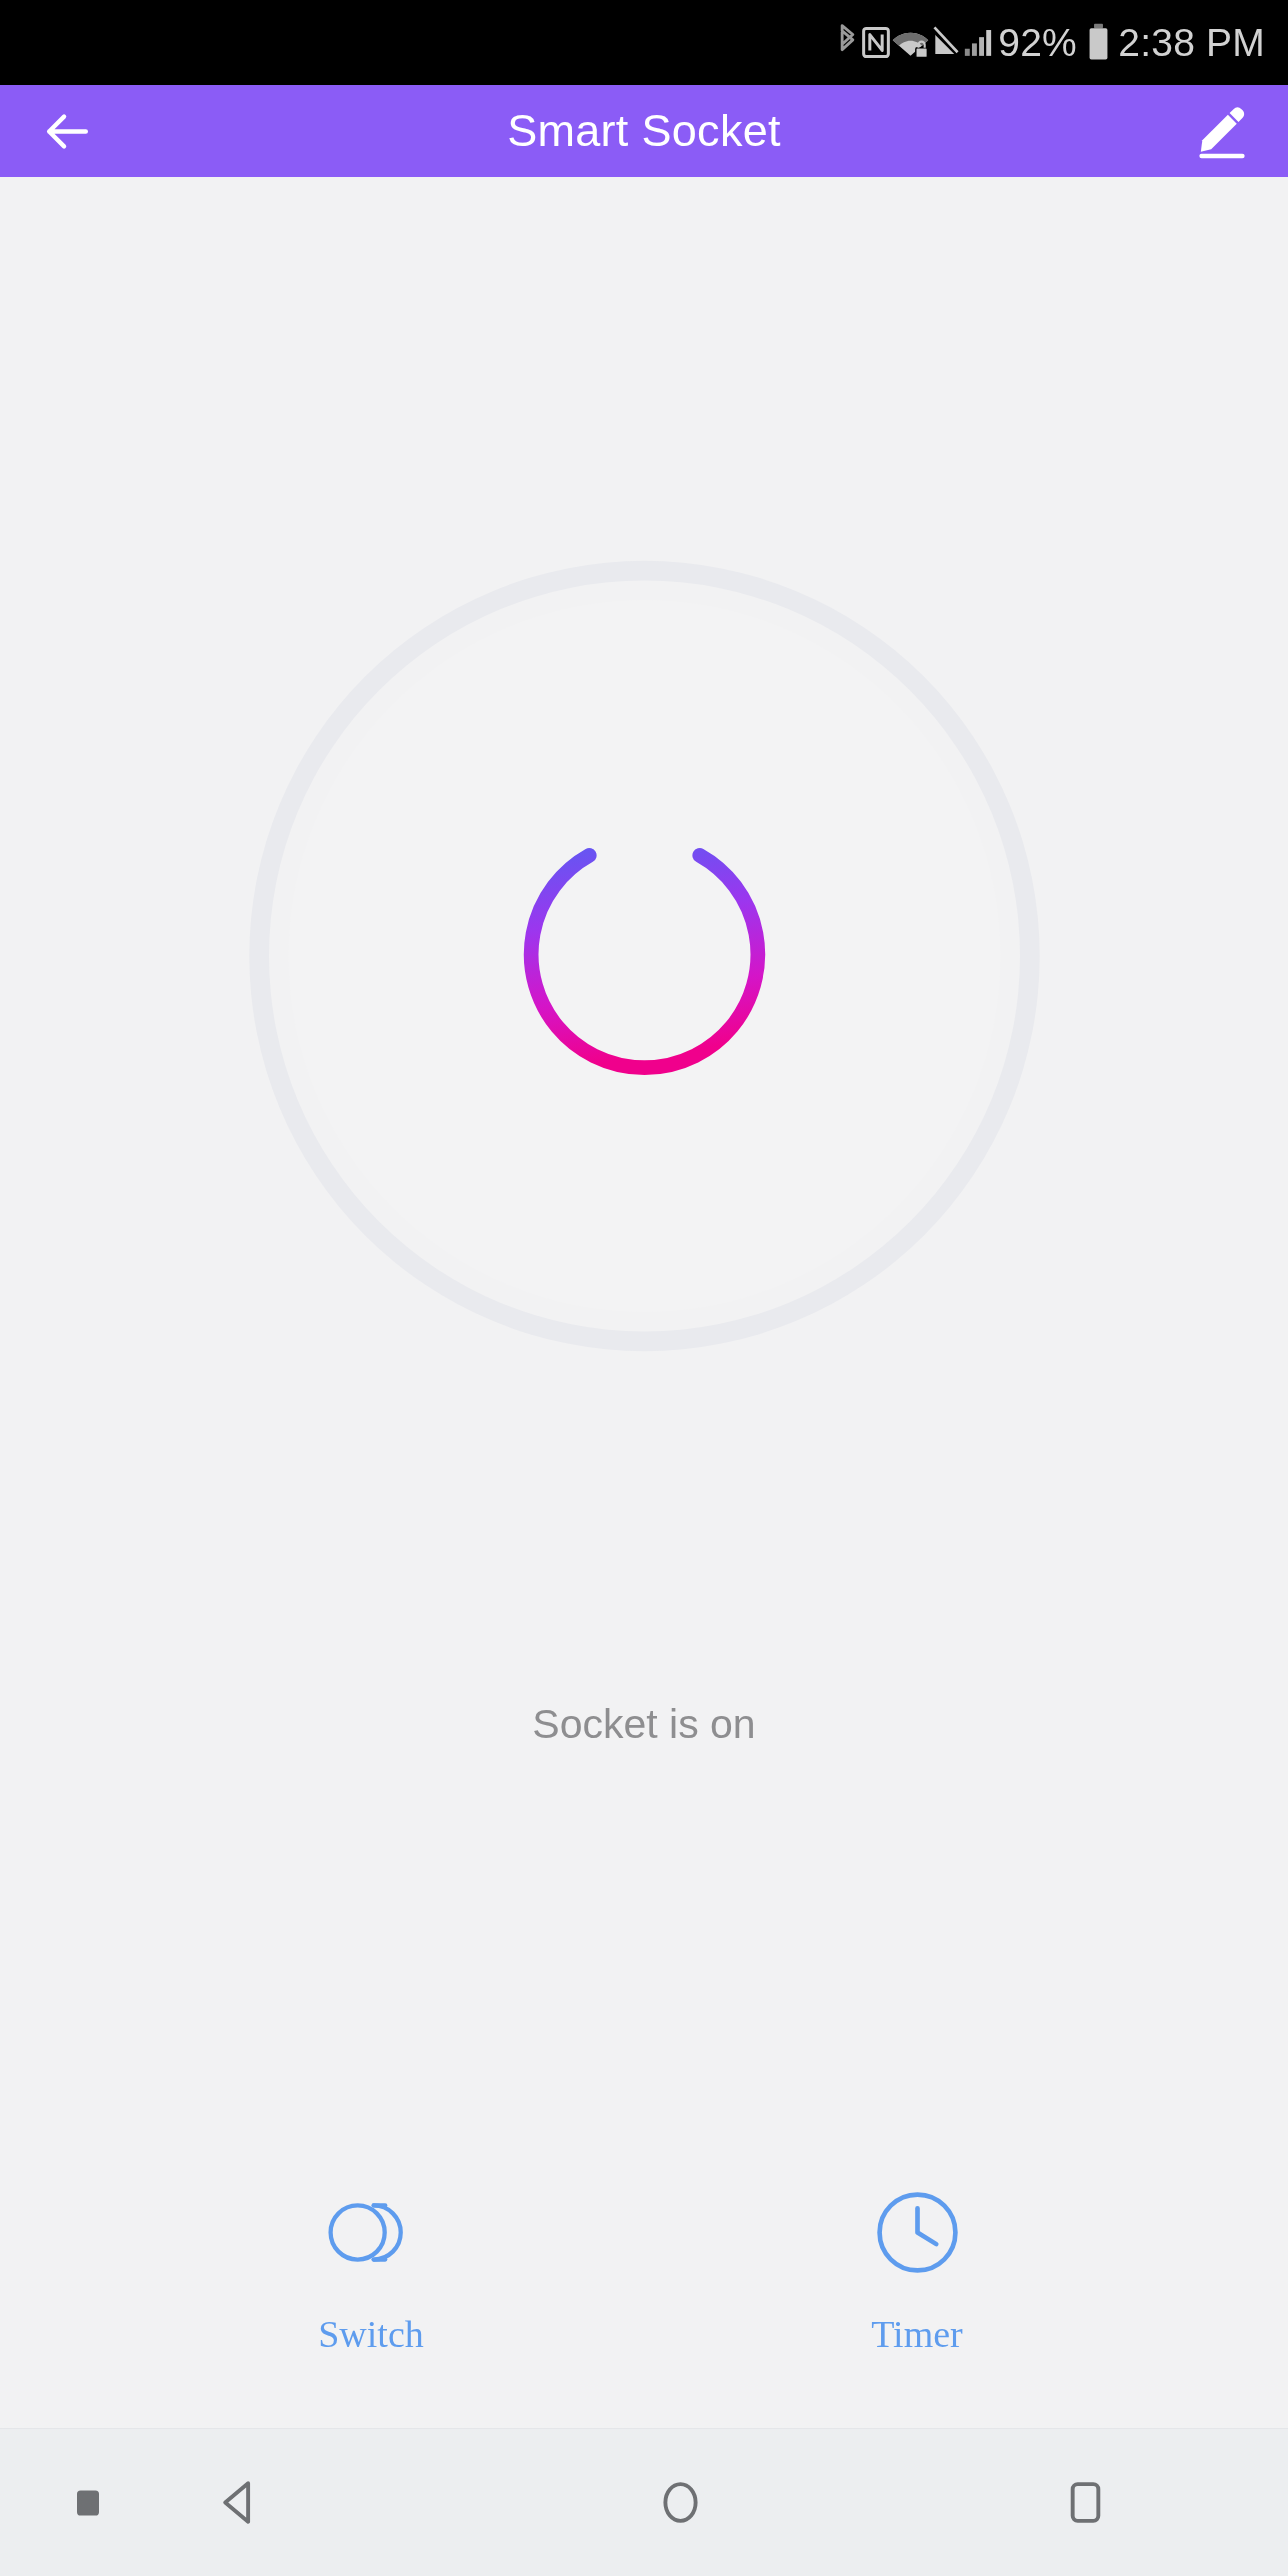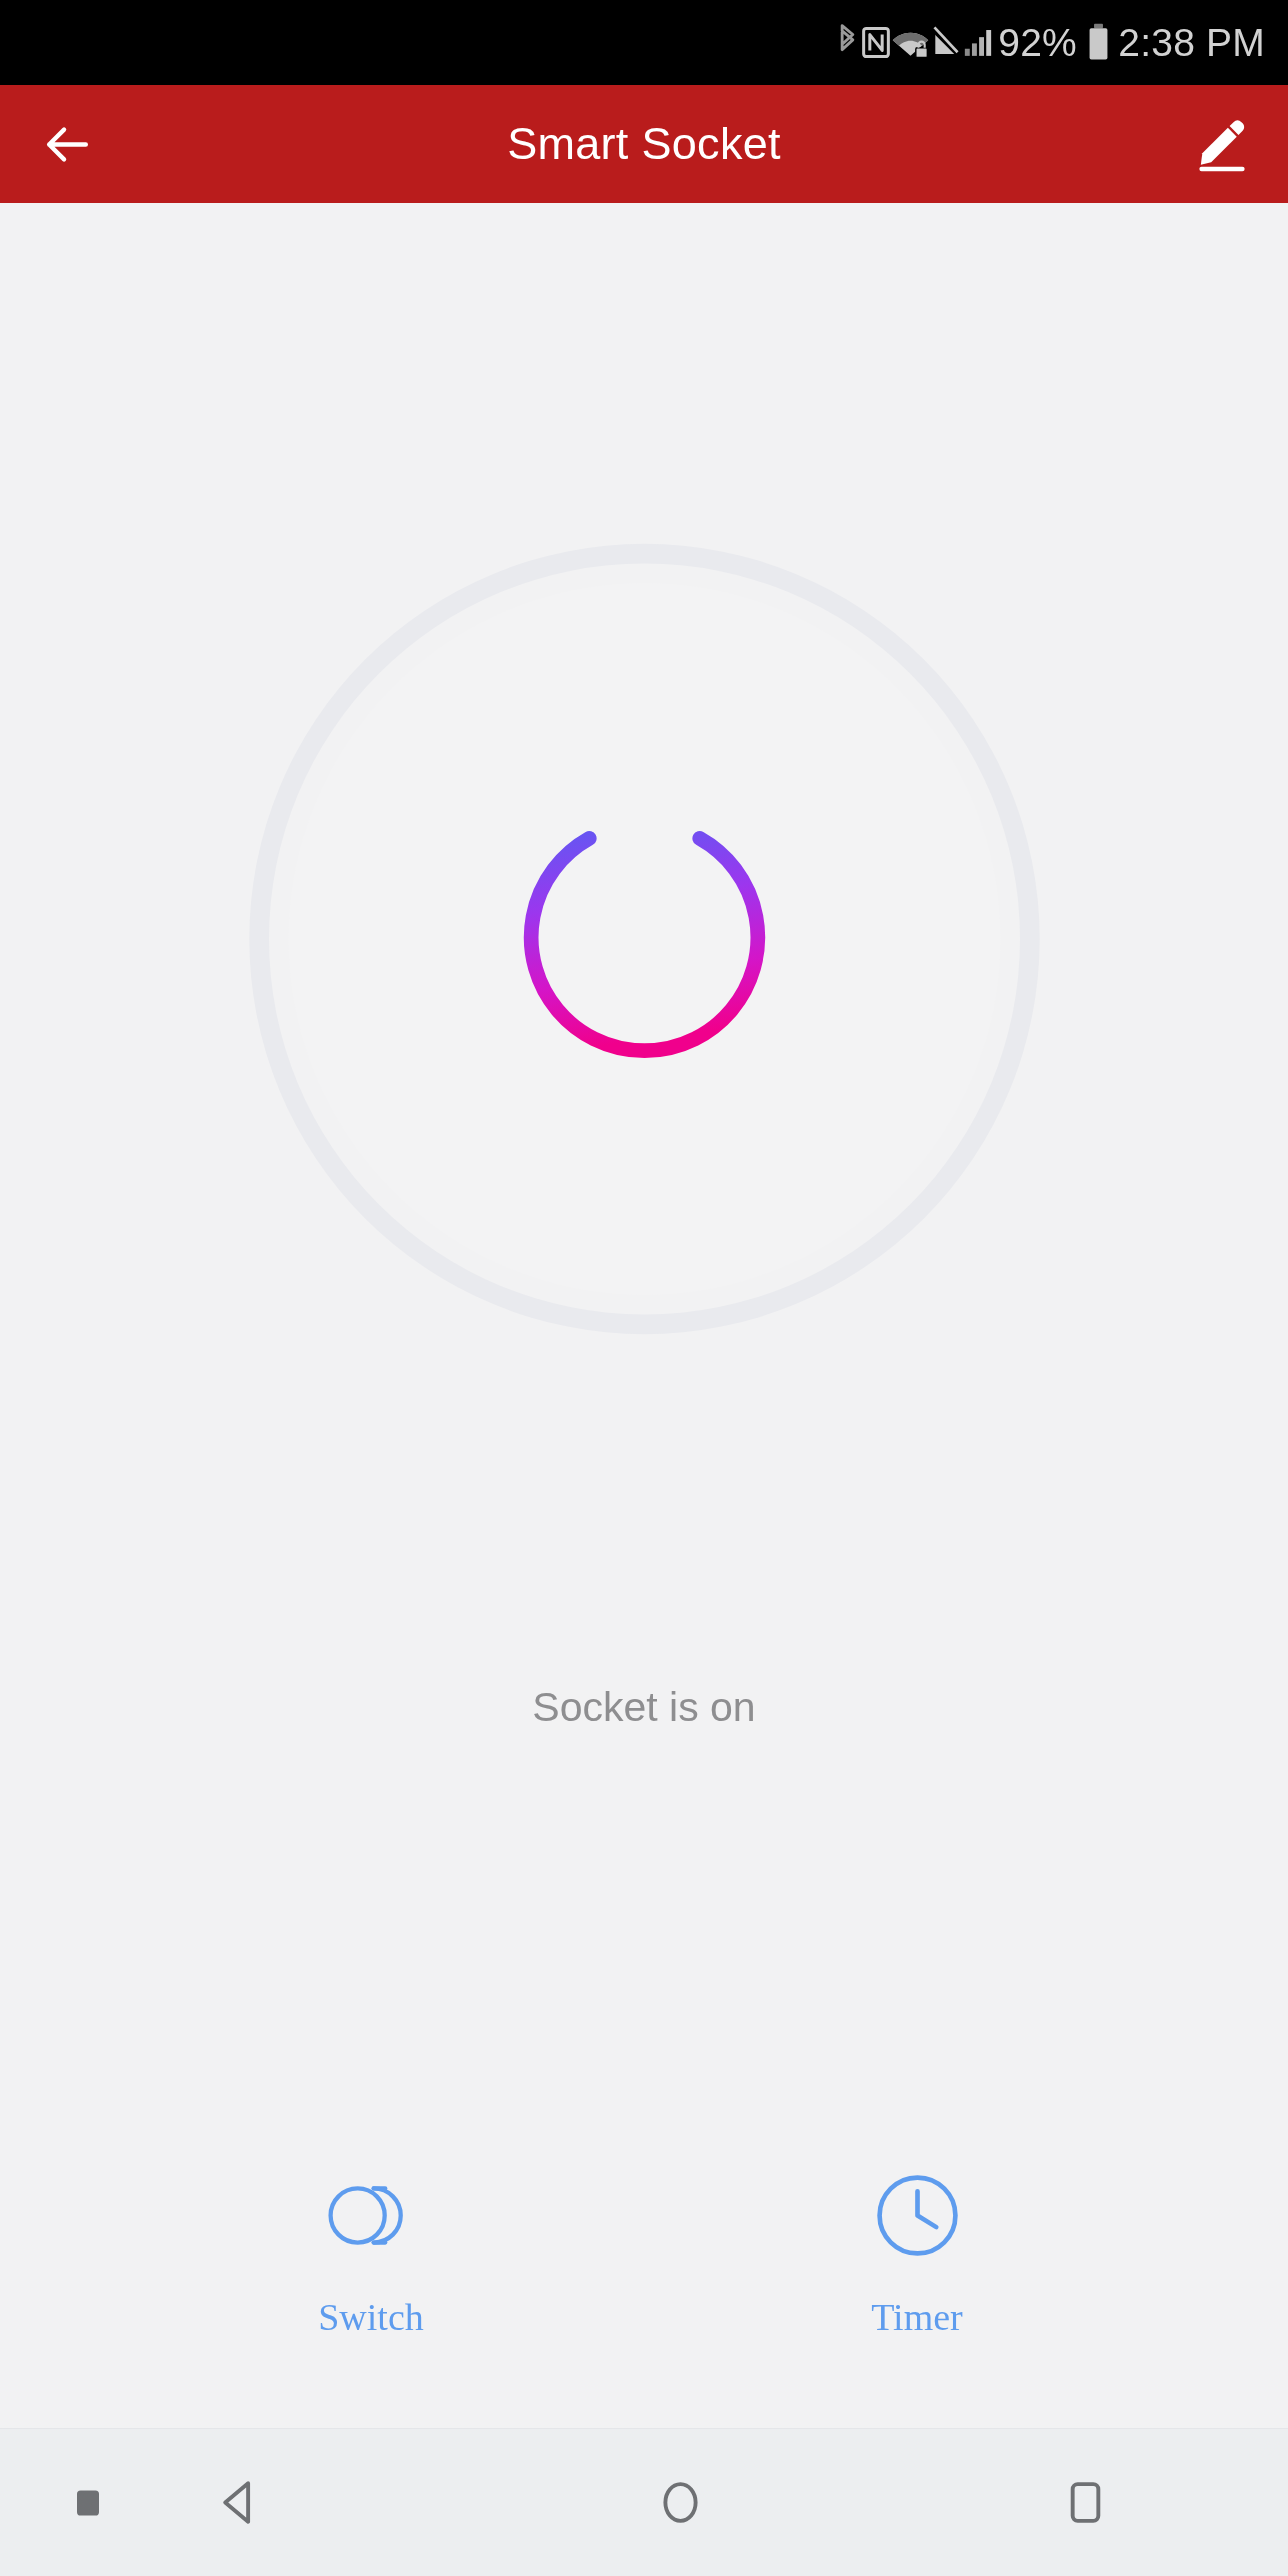--- a/index.html
+++ b/index.html
@@ -26,40 +26,40 @@
   .sb-ico { display:block; }
   .sb-text {
     color:#D2D2D2; font-size:39px; letter-spacing:0.2px;
     font-family:"Liberation Sans", sans-serif;
   }
   .sb-batt { margin:0 5.4px 0 9px; display:block; }
   .sb-time { margin-left:2px; }
 
   
   .appbar {
-    height:118px; background:#b91c1c;
+    height:92px; background:#8b5cf6;
     display:flex; align-items:center; position:relative;
     flex:0 0 auto;
   }
   .appbar-btn {
     width:134px; height:112px;
     display:flex; align-items:center; justify-content:center;
     cursor:pointer;
   }
   .appbar-title {
     position:absolute; left:0; right:0; text-align:center;
     color:#FFFFFF; font-size:45px; font-weight:400;
     letter-spacing:0.3px; pointer-events:none;
   }
   .appbar-spacer { flex:1 1 auto; }
 
   
   .body {
     flex:1 1 auto; position:relative;
-    display:flex; flex-direction:column; align-items:center;
+    display:flex; flex-direction:column; align-items:center;margin-top:43px;
   }
 
   .power-wrap {
     position:absolute; left:50%; top:360px;
     transform:translateX(-50%);
     width:751px; height:751px;
     display:flex; align-items:center; justify-content:center;
     cursor:pointer;
   }
   .power-ring {

